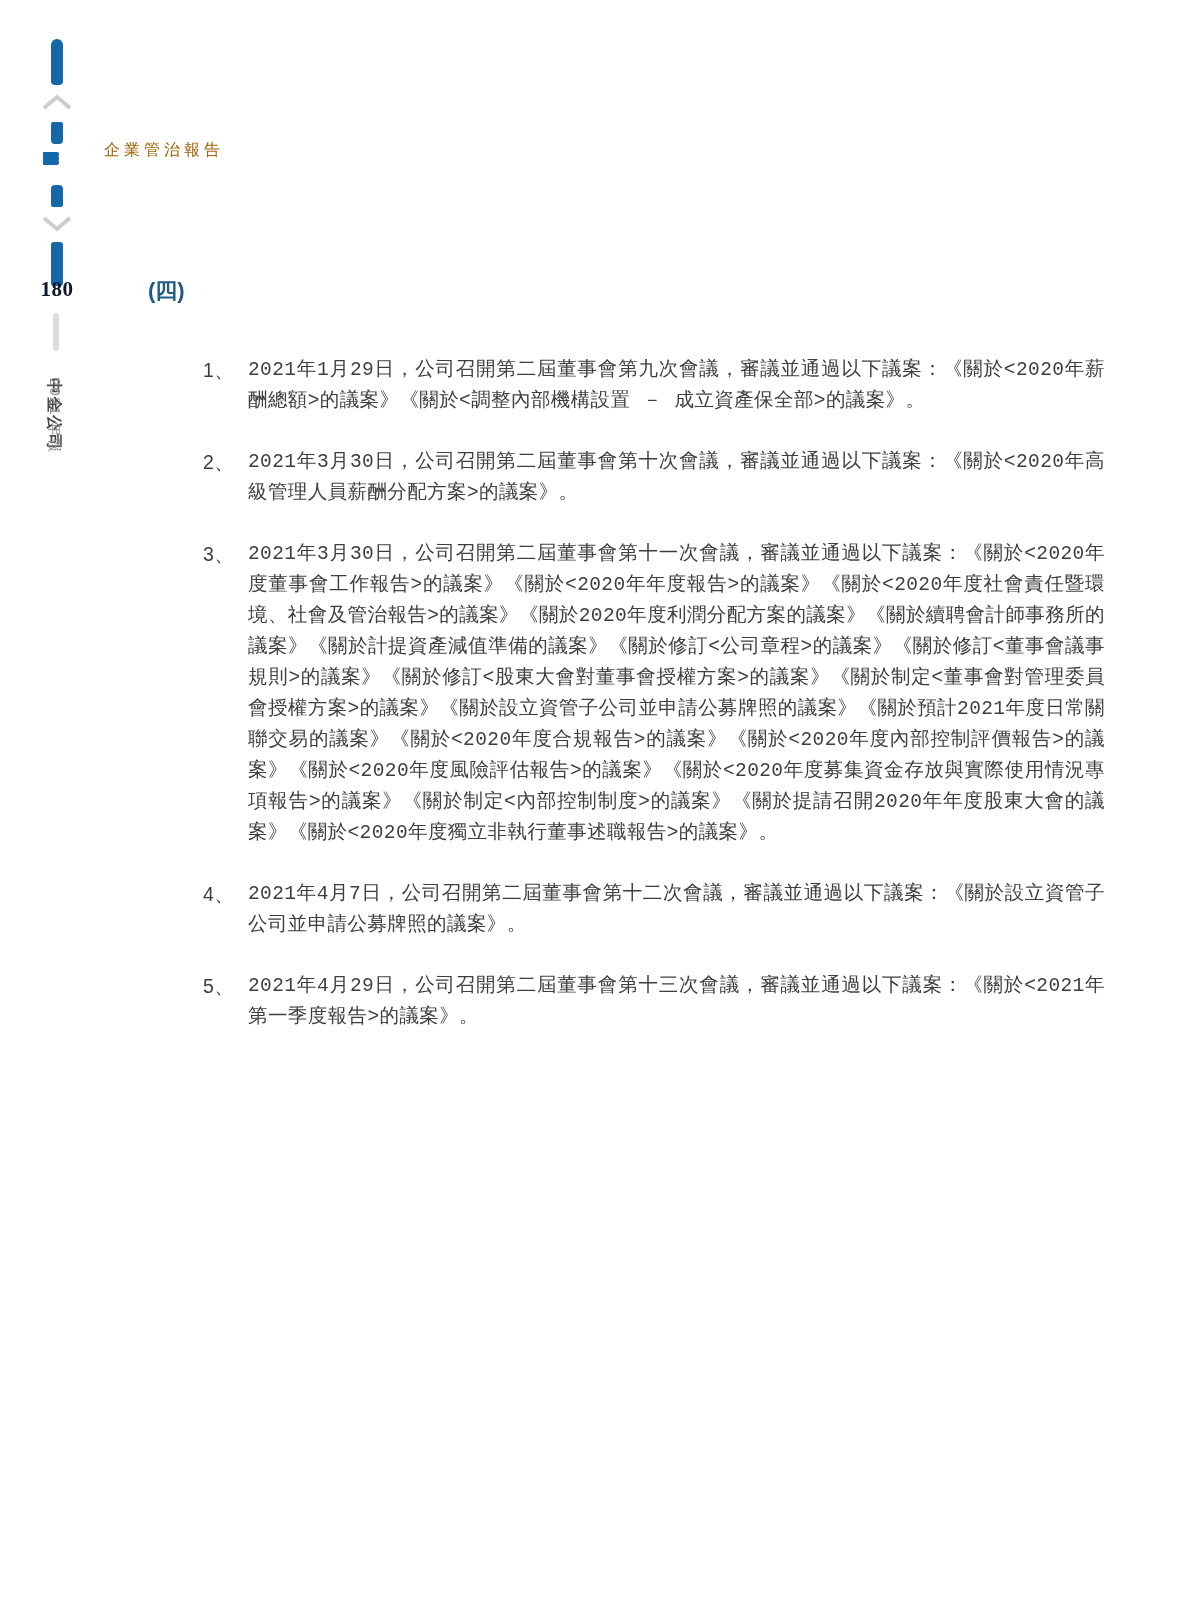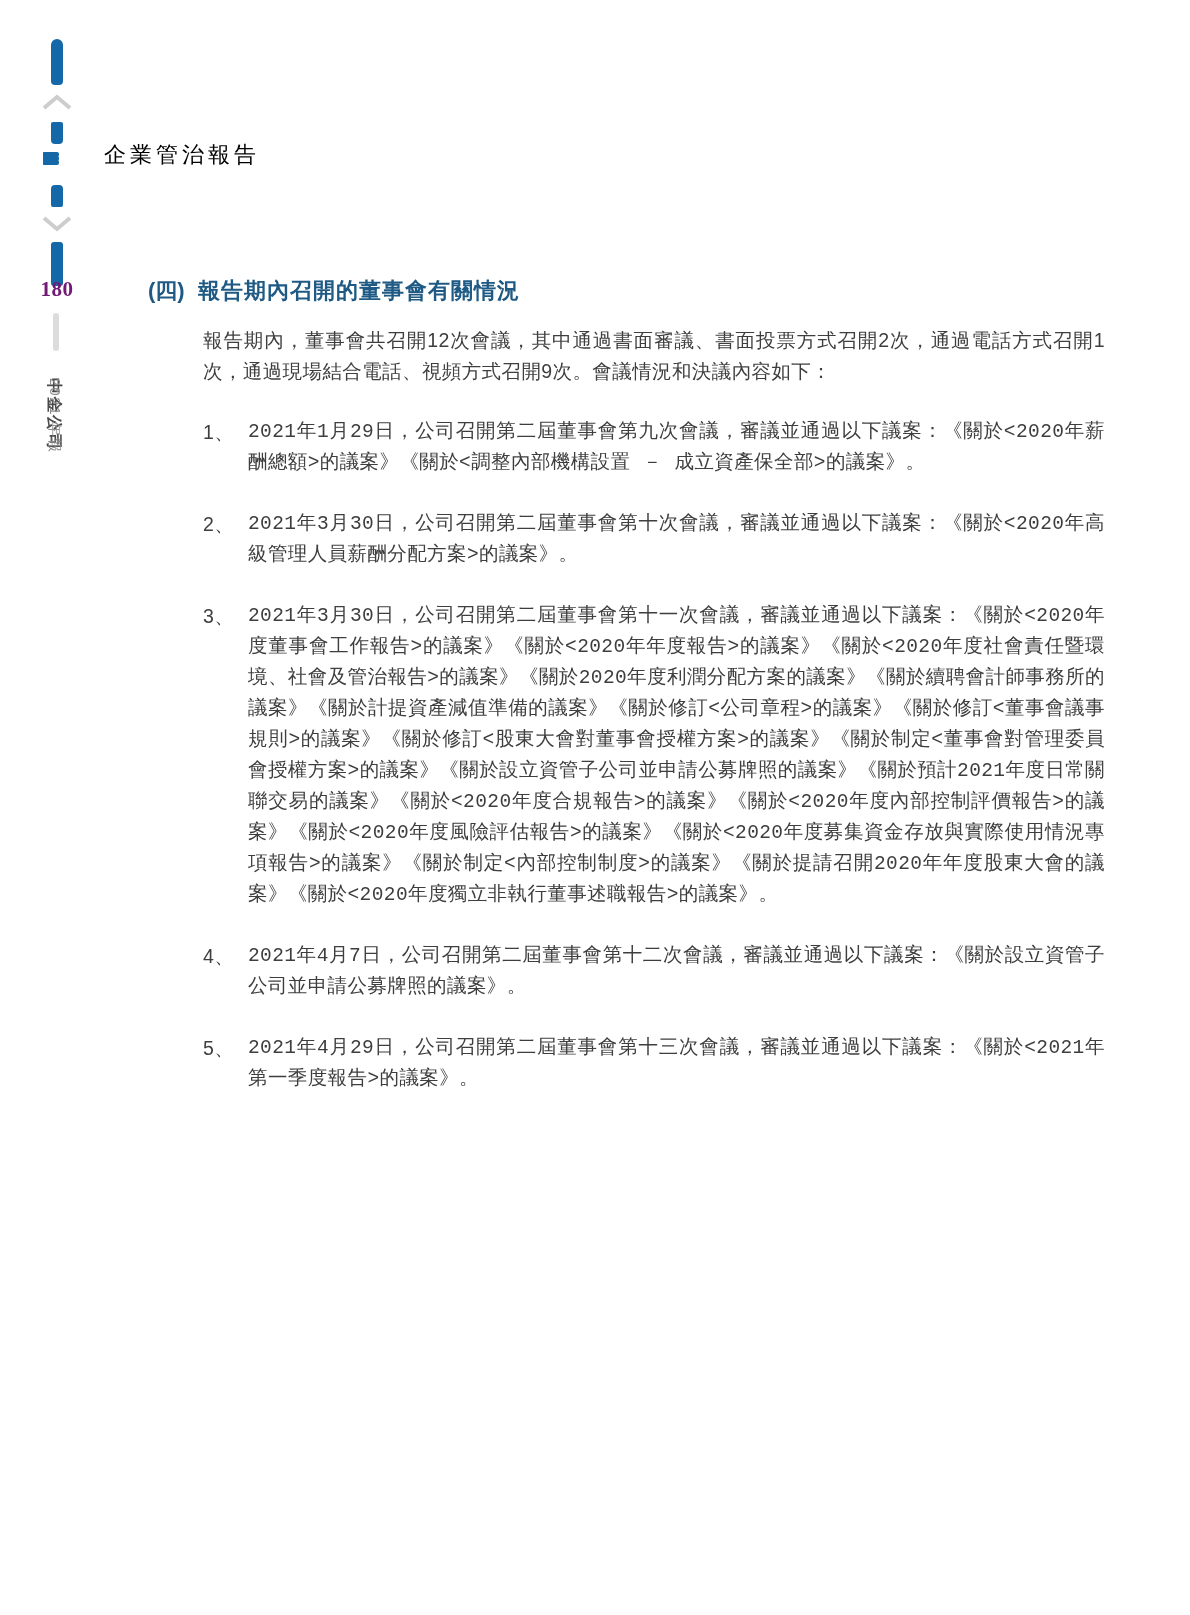--- a/index.html
+++ b/index.html
@@ -18,35 +18,35 @@
   .chev{width:30px;height:18px;}
   .chev-up{left:42px;top:93px;}
   .chev-down{left:42px;top:215px;}
   .list-icon{left:43px;top:152px;width:28px;}
   .list-row{position:static;display:flex;gap:4px;margin-bottom:4px;}
   .list-dot{width:8px;height:5px;background:#1568A8;border-radius:1px;}
   .list-dash{width:16px;height:5px;background:#1568A8;border-radius:2px;}
   .page-num{
     left:33px;top:277px;width:48px;text-align:center;
     font-family:"Liberation Serif","DejaVu Serif",serif;
-    font-size:21px;font-weight:bold;color:#701a75;letter-spacing:0.5px;
+    font-size:21px;font-weight:bold;color:#0f172a;letter-spacing:0.5px;
   }
   .page-rule{left:53px;top:313px;width:6px;height:38px;background:#DCDCDC;border-radius:3px;}
   .spine{
     left:64px;top:378px;transform:rotate(90deg);transform-origin:0 0;
     white-space:nowrap;
   }
   .spine-co{font-weight:bold;font-size:16px;color:#4A4A4A;letter-spacing:2.5px;}
   .spine-sep{color:#9A9A9A;font-size:12px;margin:0 10px;vertical-align:2px;}
   .spine-yr{font-size:14.5px;color:#8C8C8C;letter-spacing:1.5px;}
   
   .doc-header{
     position:absolute;left:104px;top:140px;
     font-family:Liberation Sans, sans-serif;
-    font-size:22px;color:#000000;letter-spacing:4px;
+    font-size:16px;color:#a16207;letter-spacing:4px;
   }
   
   .sec-head{
     position:absolute;left:148px;top:276px;display:flex;
     font-size:22px;font-weight:bold;color:#1E5A84;line-height:30px;
     letter-spacing:1px;
   }
   .sec-no{flex:0 0 50px;letter-spacing:0;}
   .content{
     position:absolute;left:203px;top:325px;width:902px;
@@ -92,25 +92,23 @@
     <span class="spine-co">中金公司</span>
       <span class="spine-sep">•</span>
       <span class="spine-yr">2021 年報</span>
   </div>
 </div>
 
 <div class="doc-header">企業管治報告</div>
 
 <div class="sec-head">
   <span class="sec-no">(四)</span>
-  <span class="sec-title">報告期內召開的董事會有關情況</span>
 </div>
 
 <div class="content">
-  <p class="intro">報告期內，董事會共召開12次會議，其中通過書面審議、書面投票方式召開2次，通過電話方式召開1次，通過現場結合電話、視頻方式召開9次。會議情況和決議內容如下：</p>
 
   <div class="item">
     <span class="num">1、</span>
     <span class="txt">2021年1月29日，公司召開第二屆董事會第九次會議，審議並通過以下議案：《關於&lt;2020年薪酬總額&gt;的議案》《關於&lt;調整內部機構設置 － 成立資產保全部&gt;的議案》。</span>
   </div>
   <div class="item">
     <span class="num">2、</span>
     <span class="txt">2021年3月30日，公司召開第二屆董事會第十次會議，審議並通過以下議案：《關於&lt;2020年高級管理人員薪酬分配方案&gt;的議案》。</span>
   </div>
   <div class="item">

